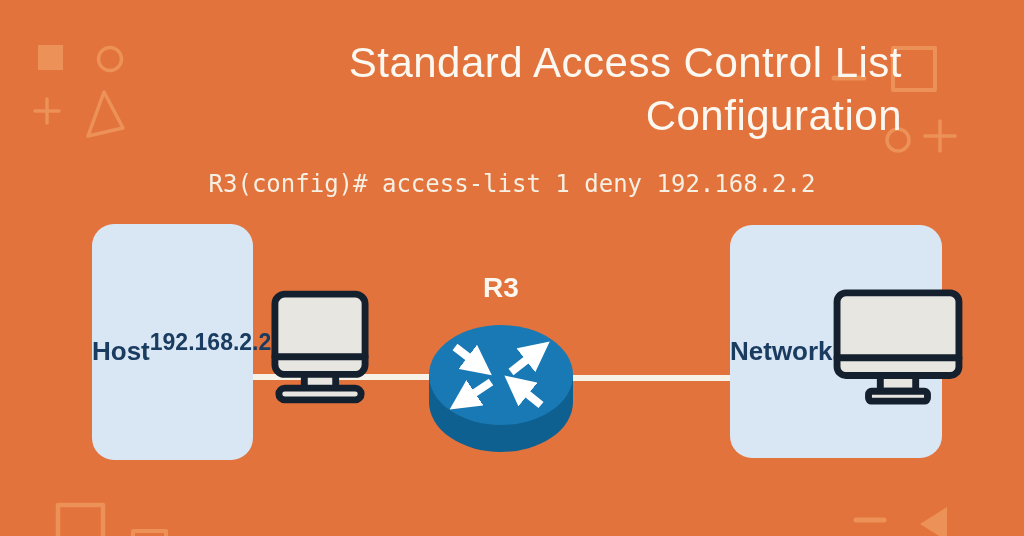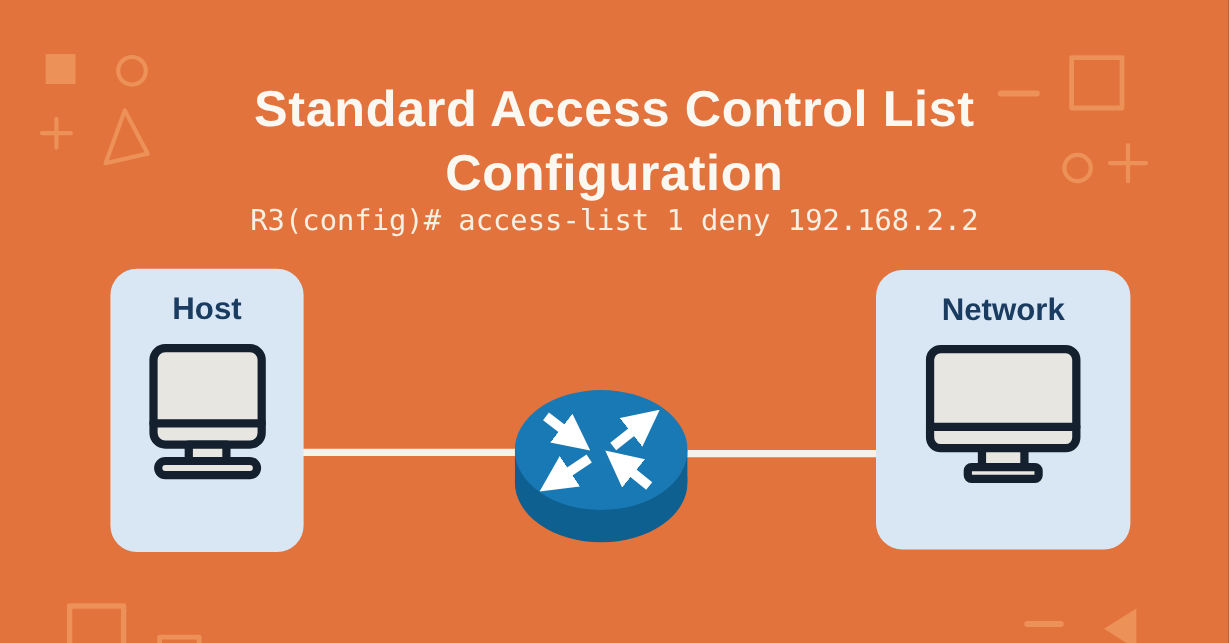--- a/index.html
+++ b/index.html
@@ -21,43 +21,42 @@
     position:relative;
     width:1024px;height:536px;
     overflow:hidden;
     background:var(--background);
     font-family:"Liberation Sans", sans-serif;
   }
   .decor{position:absolute;inset:0;pointer-events:none;}
   .title{
     position:absolute;top:36px;left:50%;transform:translateX(-50%);
     width:780px;
-    text-align:center;
-    font-size:42px;line-height:53px;font-weight:bold;
+    text-align:right;
+    font-size:42px;line-height:53px;font-weight:normal;
     color:var(--title-text);
     letter-spacing:0.5px;
-    margin-top:28px;
   }
   .command{
     position:absolute;top:170px;left:0;right:0;
     text-align:center;
     font-family:"DejaVu Sans Mono", monospace;
     font-size:24px;
     color:var(--command-text);
   }
   .line{
     position:absolute;height:6px;background:var(--connector-line);border-radius:3px;
   }
   .line-left{left:250px;top:374px;width:205px;}
   .line-right{left:555px;top:375px;width:178px;}
   .card{
     position:absolute;
     background:var(--card-bg);
     border-radius:22px;
-    display:flex;flex-direction:column;align-items:center;
+    display:flex;flex-direction:row;align-items:center;
   }
   .host-card{left:92px;top:224px;width:161px;height:236px;}
   .network-card{left:730px;top:225px;width:212px;height:233px;}
   .card-label{
     margin-top:18px;
     font-size:26px;font-weight:bold;line-height:30px;
     color:var(--text-navy);
   }
   .card-ip{
     font-size:23px;font-weight:bold;line-height:28px;
@@ -101,32 +100,34 @@
 
   <h1 class="title">Standard Access Control List Configuration</h1>
 
   <div class="command">R3(config)# access-list 1 deny 192.168.2.2</div>
 
   <div class="line line-left"></div>
   <div class="line line-right"></div>
 
   <div class="card host-card">
     <div class="card-label">Host</div>
+    <div class="card-ip">192.168.2.2</div>
     <div class="monitor-wrap">
       <svg width="98" height="114" viewBox="0 0 100 116">
         <g style="stroke:var(--monitor-outline);stroke-width:7;stroke-linejoin:round;stroke-linecap:round;">
           <rect x="4" y="4" width="92" height="82" rx="10" style="fill:var(--monitor-screen);"></rect>
           <path d="M4 68 L96 68" style="fill:none;"></path>
           <rect x="34" y="86" width="32" height="16" style="fill:var(--monitor-screen);"></rect>
           <rect x="8" y="100" width="84" height="12" rx="6" style="fill:var(--monitor-screen);"></rect>
         </g>
       </svg>
     </div>
   </div>
 
+  <div class="router-label">R3</div>
   <svg class="router-svg" width="144" height="127" viewBox="0 0 144 127">
     <defs>
       <marker id="ah" viewBox="0 0 10 10" refX="5.5" refY="5" markerWidth="3.8" markerHeight="3.8" orient="auto">
         <path d="M0,0 L10,5 L0,10 Z" style="fill:#FFFFFF;"></path>
       </marker>
     </defs>
     <ellipse cx="72" cy="77" rx="72" ry="50" style="fill:var(--router-side);"></ellipse>
     <rect x="0" y="50" width="144" height="27" style="fill:var(--router-side);"></rect>
     <ellipse cx="72" cy="50" rx="72" ry="50" style="fill:var(--router-top);"></ellipse>
     <g style="stroke:#FFFFFF;stroke-width:8;fill:none;">

